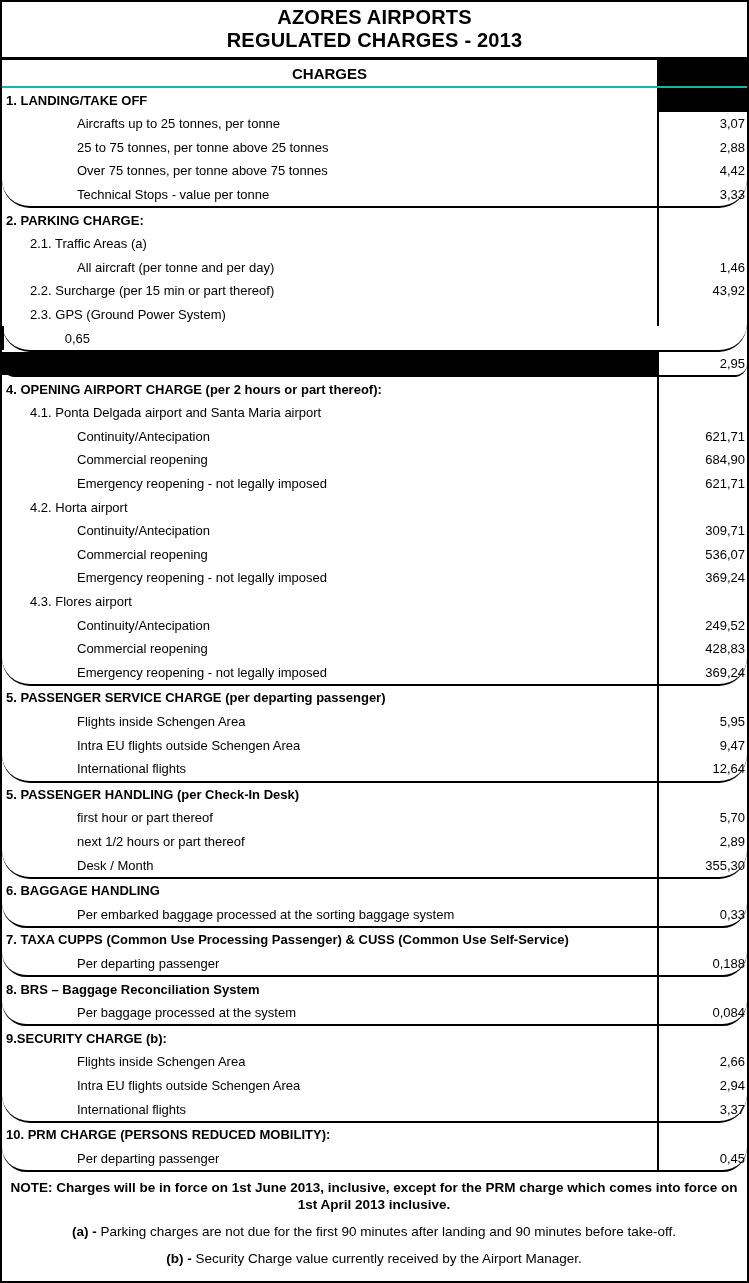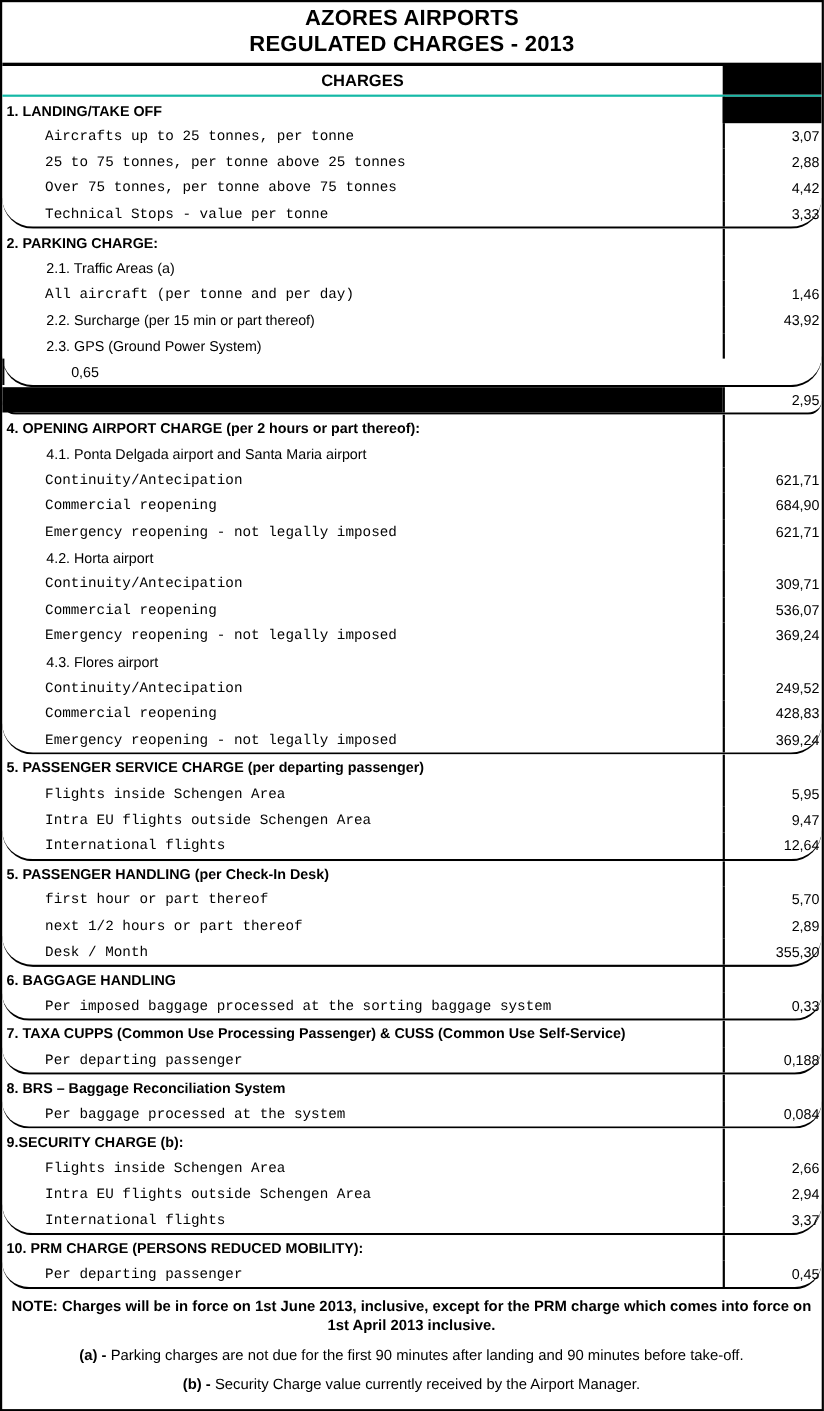--- a/index.html
+++ b/index.html
@@ -30,22 +30,22 @@
 
   
   .table-body { }
   .section { border-bottom:2px solid #000;border-radius:28px; }
   .row { display:flex; height:23.6px; }
   .cell-label {
     flex:1; display:flex; align-items:center;
     white-space:nowrap; overflow:hidden;
   }
   .cell-label.lvl0 { padding-left:4px; font-weight:bold; }
-  .cell-label.lvl1 { padding-left:40px; }
-  .cell-label.lvl2 { padding-left:39px;font-family:Liberation Mono, monospace; }
+  .cell-label.lvl1 { padding-left:28px; }
+  .cell-label.lvl2 { padding-left:75px; }
   .cell-value {
     width:90px; border-left:2px solid #000;
     display:flex; align-items:center; justify-content:flex-end;
     padding-right:2px;
   }
   .cell-value.black { background:#000; }
   .cell-label.redacted { background:#000; }
 
   
   .notes {
@@ -213,21 +213,21 @@
         <div class="cell-label lvl2">Desk / Month</div>
         <div class="cell-value">355,30</div>
       </div>
     </div>
     <div class="section">
       <div class="row">
         <div class="cell-label lvl0">6. BAGGAGE HANDLING</div>
         <div class="cell-value"></div>
       </div>
       <div class="row">
-        <div class="cell-label lvl2">Per imposed baggage processed at the sorting baggage system</div>
+        <div class="cell-label lvl2">Per embarked baggage processed at the sorting baggage system</div>
         <div class="cell-value">0,33</div>
       </div>
     </div>
     <div class="section">
       <div class="row">
         <div class="cell-label lvl0">7. TAXA CUPPS (Common Use Processing Passenger)  &amp; CUSS (Common Use Self-Service)</div>
         <div class="cell-value"></div>
       </div>
       <div class="row">
         <div class="cell-label lvl2">Per departing passenger</div>

